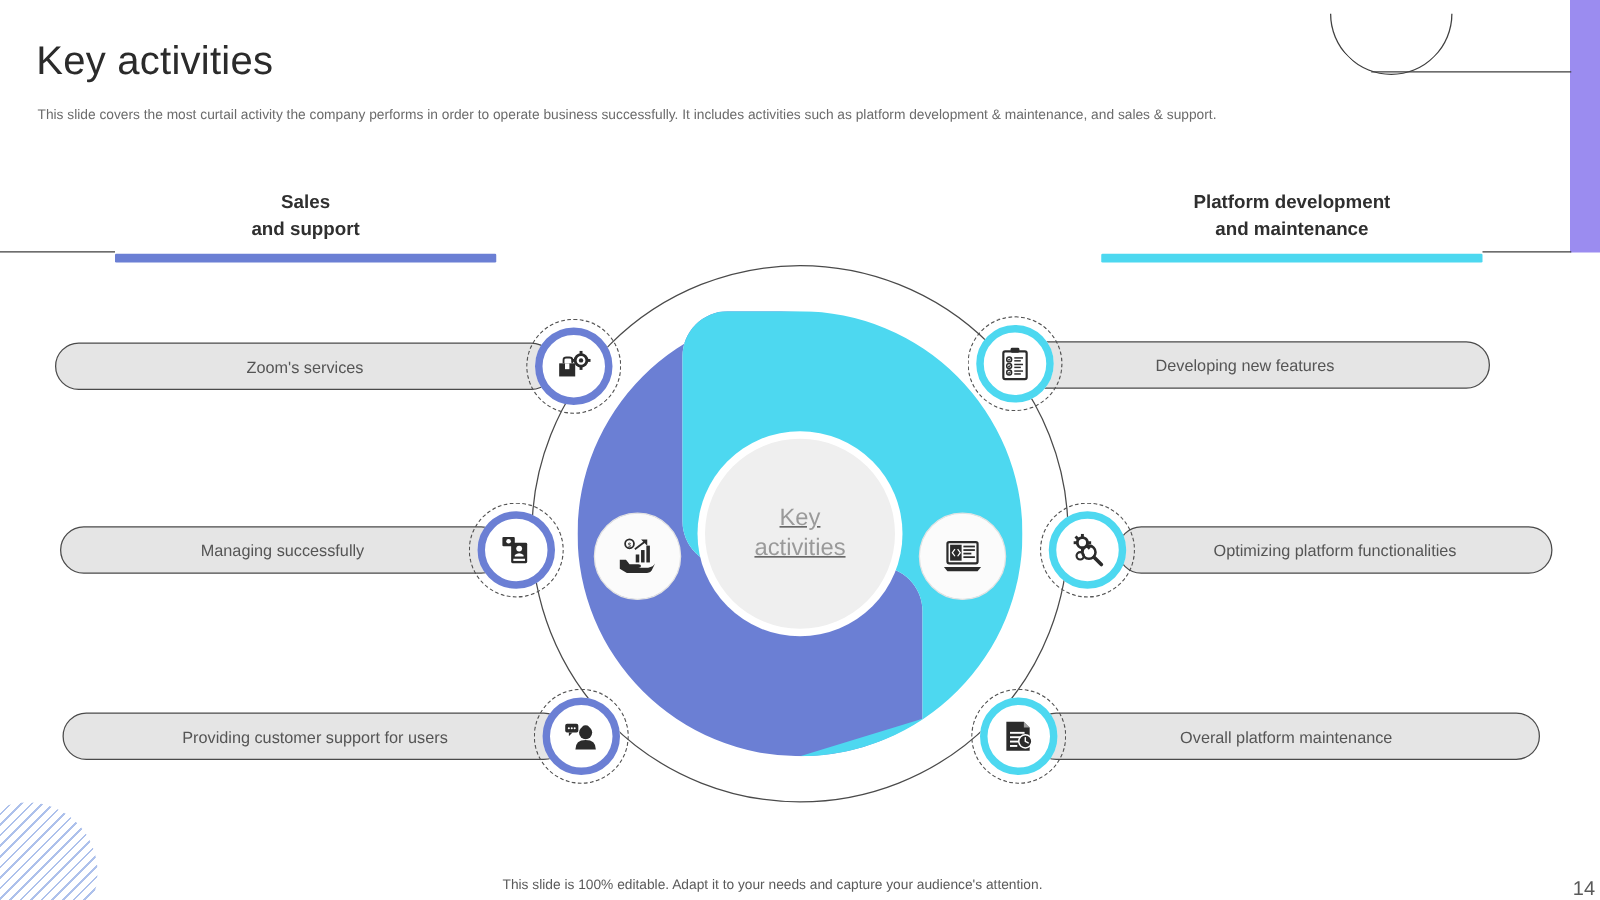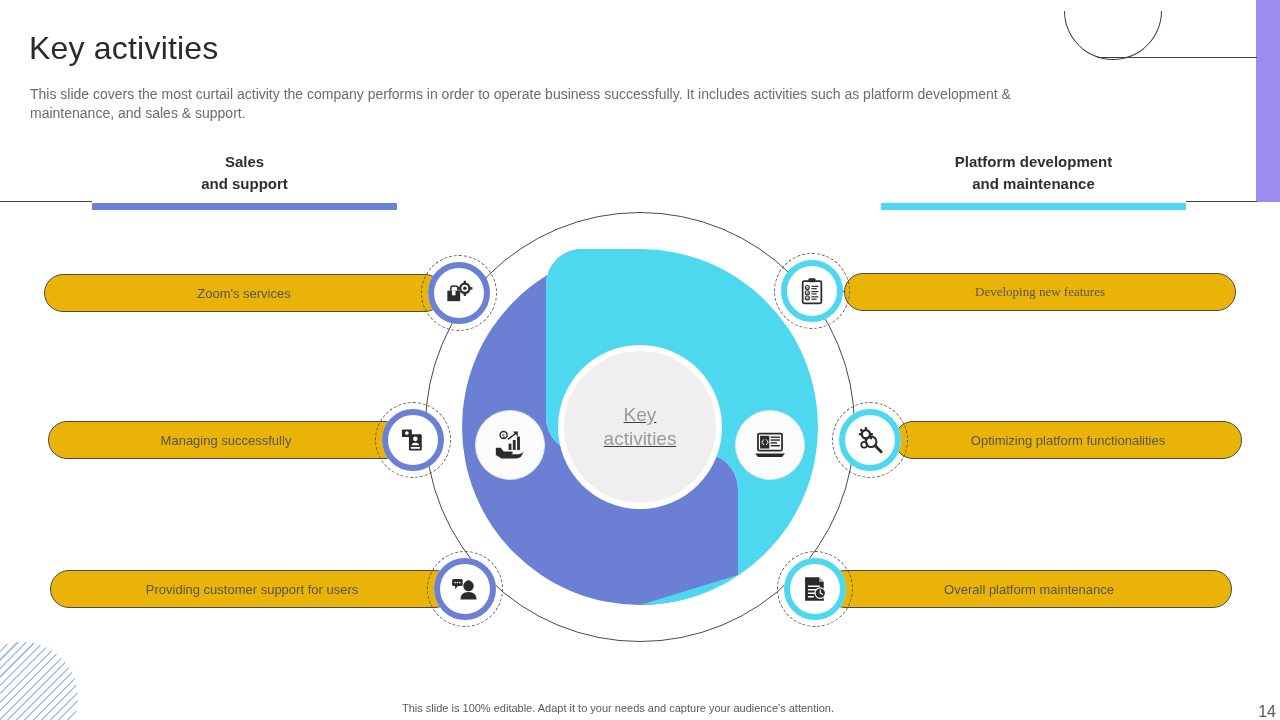--- a/index.html
+++ b/index.html
@@ -39,21 +39,21 @@
     opacity:.85;
   }
 
   
   .page-title{
     position:absolute;left:29px;top:30px;
     font-size:32px;font-weight:400;color:#2b2b2b;letter-spacing:.2px;text-align:right;
   }
   .page-subtitle{
     position:absolute;left:30px;top:85px;width:1060px;
-    font-size:14px;color:#6b6b6b;line-height:1.35;
+    font-size:11px;color:#6b6b6b;line-height:1.35;
   }
 
   
   .col-head{position:absolute;text-align:center;}
   .col-head .ch-title{
     font-size:15px;font-weight:bold;color:#2f2f2f;line-height:1.45;
   }
   .col-head .ch-bar{height:7px;border-radius:1px;margin-top:8px;}
   .col-left{left:92px;top:151px;width:305px;}
   .col-left .ch-bar{background:#6b7fd4;}
@@ -107,21 +107,21 @@
     position:absolute;left:0;top:0;width:62px;height:62px;border-radius:50%;
     box-sizing:border-box;background:#fff;
   }
   .node.blue .ring-solid{border:6px solid #6b7fd4;}
   .node.cyan .ring-solid{border:6px solid #4dd8f0;}
   .node .gly{position:relative;z-index:2;}
 
   
   .pill{
     position:absolute;height:38px;border:1px solid #4a4a4a;border-radius:19px;
-    background:#eab308;box-sizing:border-box;
+    background:#e5e5e5;box-sizing:border-box;
     display:flex;align-items:center;justify-content:center;
     font-size:13px;color:#555;z-index:4;
   }
 
   
   .conn{position:absolute;height:1px;background:#4a4a4a;z-index:3;}
 
   
   .footer-note{
     position:absolute;left:402px;top:702px;font-size:11px;color:#5a5a5a;
@@ -298,21 +298,21 @@
             <rect x="23" y="15" width="12" height="2"></rect>
               <rect x="23" y="19" width="9" height="2"></rect>
             <rect x="23" y="24" width="12" height="2"></rect>
               <rect x="23" y="28" width="9" height="2"></rect>
             <rect x="23" y="33" width="12" height="2"></rect>
               <rect x="23" y="37" width="9" height="2"></rect>
           </g>
         </svg>
       </span>
     </div>
-    <div class="pill" style="left:844px;top:68px;width:392px;font-family:Liberation Serif, serif;">
+    <div class="pill" style="left:800px;top:68px;width:392px;">
       <span>Developing new features</span>
     </div>
 
     <div class="node cyan" style="left:839px;top:204px;">
       <div class="ring-dash"></div>
       <div class="ring-solid"></div>
       <span class="gly">
         <svg width="28" height="28" viewBox="0 0 48 48">
           <circle cx="17" cy="14" r="7" fill="none" stroke="#2b2b2b" stroke-width="4"></circle>
           <g fill="#2b2b2b">

